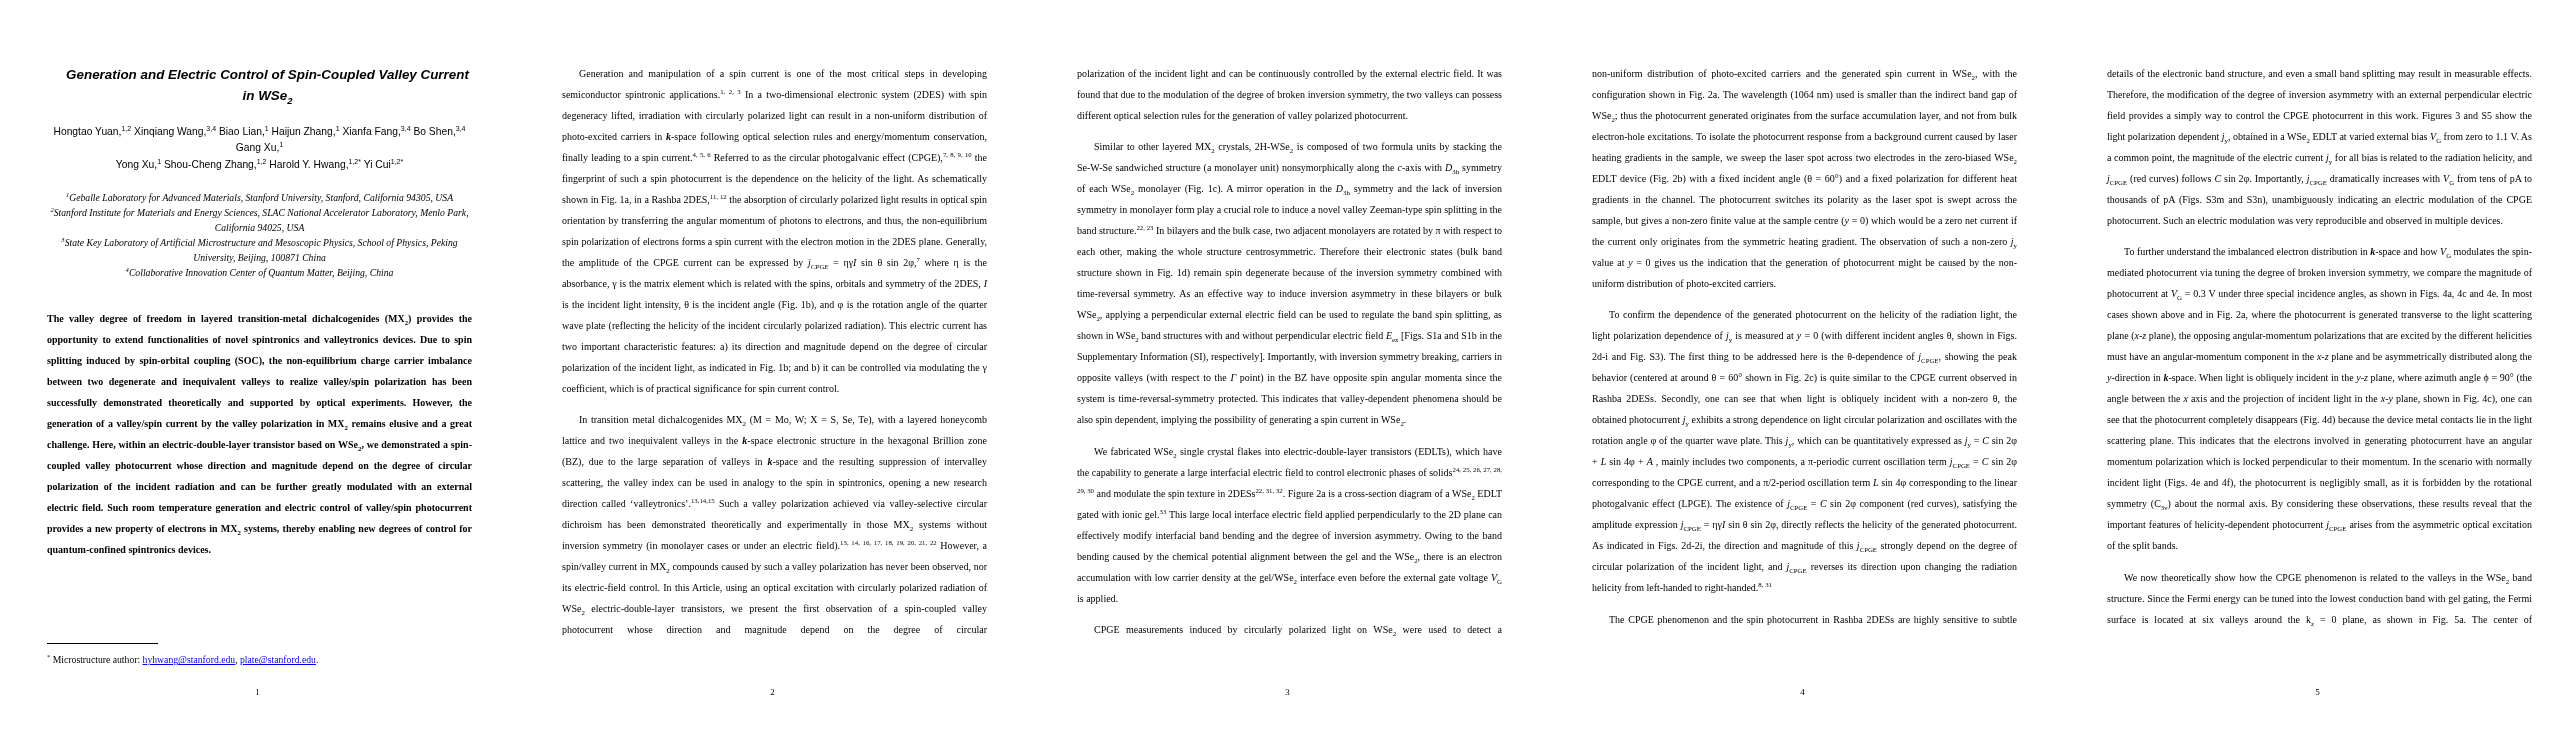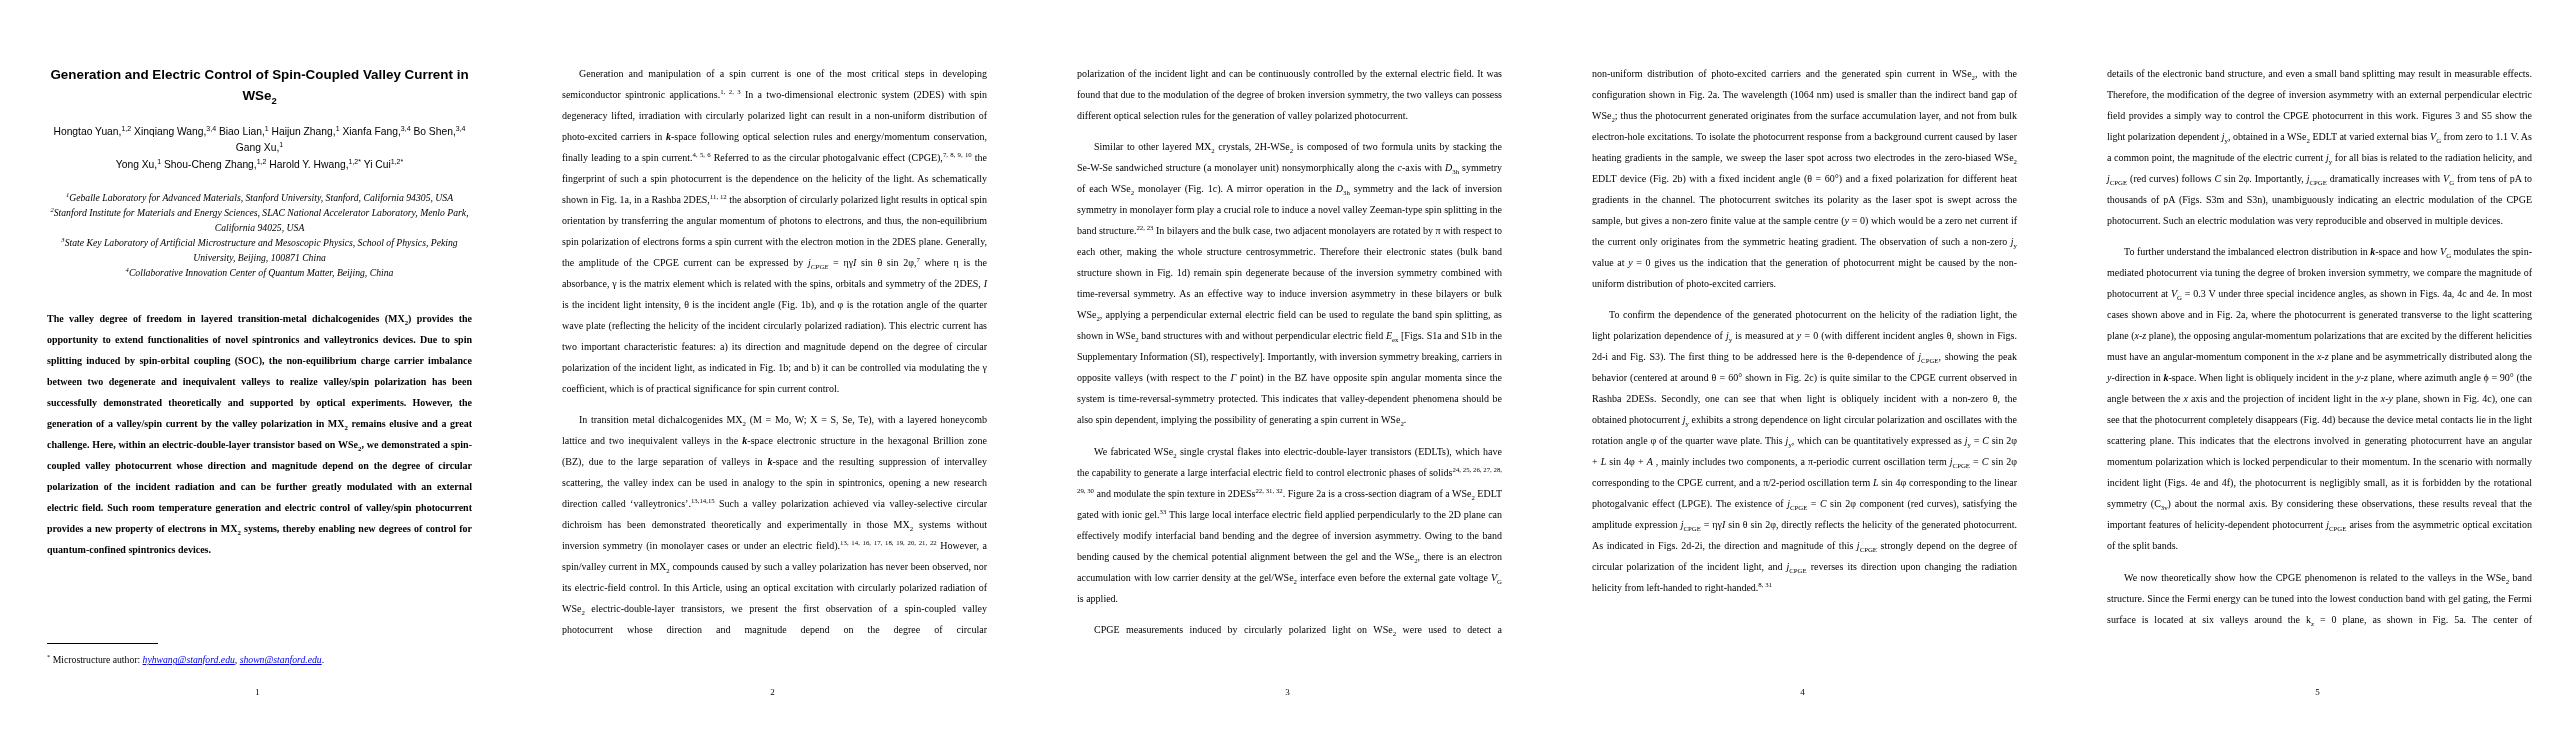--- a/index.html
+++ b/index.html
@@ -6,21 +6,21 @@
   body { width:2576px; height:729px; overflow:hidden; }
   .doc { display:flex; width:2576px; height:729px; background:#ffffff; }
   .page {
     position:relative; width:515px; height:729px; box-sizing:border-box;
     padding:32px 43px 0 47px; background:#ffffff; color:#000;
     font-family:"Liberation Serif", serif; font-size:10px;
   }
   .body-page { padding-top:63px; }
   .title {
     font-family:"Liberation Sans", sans-serif; font-weight:bold;
-    font-size:13.4px; line-height:21px; text-align:center; margin:32px 0 0 0;
+    font-size:13.4px; line-height:21px; text-align:center; margin:32px 0 0 16px;font-style:italic;
   }
   .title sub { font-size:70%; }
   .authors {
     font-family:"Liberation Sans", sans-serif; font-size:10.3px;
     line-height:16.4px; text-align:center; margin-top:18px;
   }
   .authors p { margin:0; }
   .affiliations {
     font-size:9.7px; font-style:italic; line-height:15px;
     text-align:center; margin-top:16.4px;
@@ -32,21 +32,21 @@
   }
   .par { margin:0; text-align:justify; line-height:21px; }
   .par + .par { margin-top:10.3px; }
   .indent { text-indent:17px; }
   .runover { text-align-last:justify; }
   sup { font-size:68%; line-height:0; }
   sub { font-size:68%; line-height:0; }
   .footnote { position:absolute; left:47px; right:43px; bottom:61px; font-size:9.7px; }
   .fn-rule { width:111px; border-top:0.9px solid #000; margin-bottom:9.7px; }
   .footnote p { margin:0; line-height:14.6px; }
-  .email-link { color:#0000EE; text-decoration:underline; cursor:pointer;font-style:italic; }
+  .email-link { color:#0000EE; text-decoration:underline; cursor:pointer; }
   .pageno {
     position:absolute; bottom:32px; left:0; right:0;
     text-align:center; font-size:9px;
   }
 </style>
 </head>
 <body>
 
 <div class="doc">
 
@@ -58,21 +58,21 @@
     </div>
     <div class="affiliations">
       <p><sup>1</sup>Geballe Laboratory for Advanced Materials, Stanford University, Stanford, California 94305, USA</p>
       <p><sup>2</sup>Stanford Institute for Materials and Energy Sciences, SLAC National Accelerator Laboratory, Menlo Park, California 94025, USA</p>
       <p><sup>3</sup>State Key Laboratory of Artificial Microstructure and Mesoscopic Physics, School of Physics, Peking University, Beijing, 100871 China</p>
       <p><sup>4</sup>Collaborative Innovation Center of Quantum Matter, Beijing, China</p>
     </div>
     <p class="abstract">The valley degree of freedom in layered transition-metal dichalcogenides (MX<sub>2</sub>) provides the opportunity to extend functionalities of novel spintronics and valleytronics devices. Due to spin splitting induced by spin-orbital coupling (SOC), the non-equilibrium charge carrier imbalance between two degenerate and inequivalent valleys to realize valley/spin polarization has been successfully demonstrated theoretically and supported by optical experiments. However, the generation of a valley/spin current by the valley polarization in MX<sub>2</sub> remains elusive and a great challenge. Here, within an electric-double-layer transistor based on WSe<sub>2</sub>, we demonstrated a spin-coupled valley photocurrent whose direction and magnitude depend on the degree of circular polarization of the incident radiation and can be further greatly modulated with an external electric field. Such room temperature generation and electric control of valley/spin photocurrent provides a new property of electrons in MX<sub>2</sub> systems, thereby enabling new degrees of control for quantum-confined spintronics devices.</p>
     <div class="footnote">
       <div class="fn-rule"></div>
-      <p><sup>*</sup><span> Microstructure author: </span><a class="email-link">hyhwang@stanford.edu</a><span>, </span><a class="email-link">shown@stanford.edu</a><span>.</span></p>
+      <p><sup>*</sup><span> Microstructure author: </span><a class="email-link">hyhwang@stanford.edu</a><span>, </span><a class="email-link">plate@stanford.edu</a><span>.</span></p>
     </div>
     <div class="pageno">1</div>
   </section>
 
   <section class="page body-page">
     <p class="par indent">Generation and manipulation of a spin current is one of the most critical steps in developing semiconductor spintronic applications.<sup>1, 2, 3</sup> In a two-dimensional electronic system (2DES) with spin degeneracy lifted, irradiation with circularly polarized light can result in a non-uniform distribution of photo-excited carriers in <b><i>k</i></b>-space following optical selection rules and energy/momentum conservation, finally leading to a spin current.<sup>4, 5, 6</sup> Referred to as the circular photogalvanic effect (CPGE),<sup>7, 8, 9, 10</sup> the fingerprint of such a spin photocurrent is the dependence on the helicity of the light. As schematically shown in Fig. 1a, in a Rashba 2DES,<sup>11, 12</sup> the absorption of circularly polarized light results in optical spin orientation by transferring the angular momentum of photons to electrons, and thus, the non-equilibrium spin polarization of electrons forms a spin current with the electron motion in the 2DES plane. Generally, the amplitude of the CPGE current can be expressed by <i>j</i><sub><i>CPGE</i></sub> = ηγ<i>I</i> sin θ sin 2φ,<sup>7</sup> where η is the absorbance, γ is the matrix element which is related with the spins, orbitals and symmetry of the 2DES, <i>I</i> is the incident light intensity, θ is the incident angle (Fig. 1b), and φ is the rotation angle of the quarter wave plate (reflecting the helicity of the incident circularly polarized radiation). This electric current has two important characteristic features: a) its direction and magnitude depend on the degree of circular polarization of the incident light, as indicated in Fig. 1b; and b) it can be controlled via modulating the γ coefficient, which is of practical significance for spin current control.</p>
     <p class="par indent runover">In transition metal dichalcogenides MX<sub>2</sub> (M = Mo, W; X = S, Se, Te), with a layered honeycomb lattice and two inequivalent valleys in the <b><i>k</i></b>-space electronic structure in the hexagonal Brillion zone (BZ), due to the large separation of valleys in <b><i>k</i></b>-space and the resulting suppression of intervalley scattering, the valley index can be used in analogy to the spin in spintronics, opening a new research direction called ‘valleytronics’.<sup>13,14,15</sup> Such a valley polarization achieved via valley-selective circular dichroism has been demonstrated theoretically and experimentally in those MX<sub>2</sub> systems without inversion symmetry (in monolayer cases or under an electric field).<sup>13, 14, 16, 17, 18, 19, 20, 21, 22</sup> However, a spin/valley current in MX<sub>2</sub> compounds caused by such a valley polarization has never been observed, nor its electric-field control. In this Article, using an optical excitation with circularly polarized radiation of WSe<sub>2</sub> electric-double-layer transistors, we present the first observation of a spin-coupled valley photocurrent whose direction and magnitude depend on the degree of circular</p>
     <div class="pageno">2</div>
   </section>
 
@@ -80,20 +80,21 @@
     <p class="par">polarization of the incident light and can be continuously controlled by the external electric field. It was found that due to the modulation of the degree of broken inversion symmetry, the two valleys can possess different optical selection rules for the generation of valley polarized photocurrent.</p>
     <p class="par indent">Similar to other layered MX<sub>2</sub> crystals, 2H-WSe<sub>2</sub> is composed of two formula units by stacking the Se-W-Se sandwiched structure (a monolayer unit) nonsymorphically along the <i>c</i>-axis with <i>D</i><sub>3h</sub> symmetry of each WSe<sub>2</sub> monolayer (Fig. 1c). A mirror operation in the <i>D</i><sub>3h</sub> symmetry and the lack of inversion symmetry in monolayer form play a crucial role to induce a novel valley Zeeman-type spin splitting in the band structure.<sup>22, 23</sup> In bilayers and the bulk case, two adjacent monolayers are rotated by π with respect to each other, making the whole structure centrosymmetric. Therefore their electronic states (bulk band structure shown in Fig. 1d) remain spin degenerate because of the inversion symmetry combined with time-reversal symmetry. As an effective way to induce inversion asymmetry in these bilayers or bulk WSe<sub>2</sub>, applying a perpendicular external electric field can be used to regulate the band spin splitting, as shown in WSe<sub>2</sub> band structures with and without perpendicular electric field <i>E</i><sub>ex</sub> [Figs. S1a and S1b in the Supplementary Information (SI), respectively]. Importantly, with inversion symmetry breaking, carriers in opposite valleys (with respect to the <i>Γ</i> point) in the BZ have opposite spin angular momenta since the system is time-reversal-symmetry protected. This indicates that valley-dependent phenomena should be also spin dependent, implying the possibility of generating a spin current in WSe<sub>2</sub>.</p>
     <p class="par indent">We fabricated WSe<sub>2</sub> single crystal flakes into electric-double-layer transistors (EDLTs), which have the capability to generate a large interfacial electric field to control electronic phases of solids<sup>24, 25, 26, 27, 28, 29, 30</sup> and modulate the spin texture in 2DESs<sup>22, 31, 32</sup>. Figure 2a is a cross-section diagram of a WSe<sub>2</sub> EDLT gated with ionic gel.<sup>33</sup> This large local interface electric field applied perpendicularly to the 2D plane can effectively modify interfacial band bending and the degree of inversion asymmetry. Owing to the band bending caused by the chemical potential alignment between the gel and the WSe<sub>2</sub>, there is an electron accumulation with low carrier density at the gel/WSe<sub>2</sub> interface even before the external gate voltage <i>V</i><sub>G</sub> is applied.</p>
     <p class="par indent runover">CPGE measurements induced by circularly polarized light on WSe<sub>2</sub> were used to detect a</p>
     <div class="pageno">3</div>
   </section>
 
   <section class="page body-page">
     <p class="par">non-uniform distribution of photo-excited carriers and the generated spin current in WSe<sub>2</sub>, with the configuration shown in Fig. 2a. The wavelength (1064 nm) used is smaller than the indirect band gap of WSe<sub>2</sub>; thus the photocurrent generated originates from the surface accumulation layer, and not from bulk electron-hole excitations. To isolate the photocurrent response from a background current caused by laser heating gradients in the sample, we sweep the laser spot across two electrodes in the zero-biased WSe<sub>2</sub> EDLT device (Fig. 2b) with a fixed incident angle (θ = 60°) and a fixed polarization for different heat gradients in the channel. The photocurrent switches its polarity as the laser spot is swept across the sample, but gives a non-zero finite value at the sample centre (<i>y</i> = 0) which would be a zero net current if the current only originates from the symmetric heating gradient. The observation of such a non-zero <i>j</i><sub>y</sub> value at <i>y</i> = 0 gives us the indication that the generation of photocurrent might be caused by the non-uniform distribution of photo-excited carriers.</p>
     <p class="par indent">To confirm the dependence of the generated photocurrent on the helicity of the radiation light, the light polarization dependence of <i>j</i><sub>y</sub> is measured at <i>y</i> = 0 (with different incident angles θ, shown in Figs. 2d-i and Fig. S3). The first thing to be addressed here is the θ-dependence of <i>j</i><sub>CPGE</sub>, showing the peak behavior (centered at around θ = 60° shown in Fig. 2c) is quite similar to the CPGE current observed in Rashba 2DESs. Secondly, one can see that when light is obliquely incident with a non-zero θ, the obtained photocurrent <i>j</i><sub>y</sub> exhibits a strong dependence on light circular polarization and oscillates with the rotation angle φ of the quarter wave plate. This <i>j</i><sub>y</sub>, which can be quantitatively expressed as <i>j</i><sub>y</sub> = <i>C</i> sin 2φ + <i>L</i> sin 4φ + <i>A</i> , mainly includes two components, a π-periodic current oscillation term <i>j</i><sub>CPGE</sub> = <i>C</i> sin 2φ corresponding to the CPGE current, and a π/2-period oscillation term <i>L</i> sin 4φ corresponding to the linear photogalvanic effect (LPGE). The existence of <i>j</i><sub>CPGE</sub> = <i>C</i> sin 2φ component (red curves), satisfying the amplitude expression <i>j</i><sub>CPGE</sub> = ηγ<i>I</i> sin θ sin 2φ, directly reflects the helicity of the generated photocurrent. As indicated in Figs. 2d-2i, the direction and magnitude of this <i>j</i><sub>CPGE</sub> strongly depend on the degree of circular polarization of the incident light, and <i>j</i><sub>CPGE</sub> reverses its direction upon changing the radiation helicity from left-handed to right-handed.<sup>8, 31</sup></p>
+    <p class="par indent runover">The CPGE phenomenon and the spin photocurrent in Rashba 2DESs are highly sensitive to subtle</p>
     <div class="pageno">4</div>
   </section>
 
   <section class="page body-page">
     <p class="par">details of the electronic band structure, and even a small band splitting may result in measurable effects. Therefore, the modification of the degree of inversion asymmetry with an external perpendicular electric field provides a simply way to control the CPGE photocurrent in this work. Figures 3 and S5 show the light polarization dependent <i>j</i><sub>y</sub>, obtained in a WSe<sub>2</sub> EDLT at varied external bias <i>V</i><sub>G</sub> from zero to 1.1 V. As a common point, the magnitude of the electric current <i>j</i><sub>y</sub> for all bias is related to the radiation helicity, and <i>j</i><sub>CPGE</sub> (red curves) follows <i>C</i> sin 2φ. Importantly, <i>j</i><sub>CPGE</sub> dramatically increases with <i>V</i><sub>G</sub> from tens of pA to thousands of pA (Figs. S3m and S3n), unambiguously indicating an electric modulation of the CPGE photocurrent. Such an electric modulation was very reproducible and observed in multiple devices.</p>
     <p class="par indent">To further understand the imbalanced electron distribution in <b><i>k</i></b>-space and how <i>V</i><sub>G</sub> modulates the spin-mediated photocurrent via tuning the degree of broken inversion symmetry, we compare the magnitude of photocurrent at <i>V</i><sub>G</sub> = 0.3 V under three special incidence angles, as shown in Figs. 4a, 4c and 4e. In most cases shown above and in Fig. 2a, where the photocurrent is generated transverse to the light scattering plane (<i>x</i>-<i>z</i> plane), the opposing angular-momentum polarizations that are excited by the different helicities must have an angular-momentum component in the <i>x</i>-<i>z</i> plane and be asymmetrically distributed along the <i>y</i>-direction in <b><i>k</i></b>-space. When light is obliquely incident in the <i>y</i>-<i>z</i> plane, where azimuth angle ϕ = 90° (the angle between the <i>x</i> axis and the projection of incident light in the <i>x</i>-<i>y</i> plane, shown in Fig. 4c), one can see that the photocurrent completely disappears (Fig. 4d) because the device metal contacts lie in the light scattering plane. This indicates that the electrons involved in generating photocurrent have an angular momentum polarization which is locked perpendicular to their momentum. In the scenario with normally incident light (Figs. 4e and 4f), the photocurrent is negligibly small, as it is forbidden by the rotational symmetry (C<sub>3v</sub>) about the normal axis. By considering these observations, these results reveal that the important features of helicity-dependent photocurrent <i>j</i><sub>CPGE</sub> arises from the asymmetric optical excitation of the split bands.</p>
     <p class="par indent runover">We now theoretically show how the CPGE phenomenon is related to the valleys in the WSe<sub>2</sub> band structure. Since the Fermi energy can be tuned into the lowest conduction band with gel gating, the Fermi surface is located at six valleys around the k<sub>z</sub> = 0 plane, as shown in Fig. 5a. The center of</p>
     <div class="pageno">5</div>
   </section>
 

